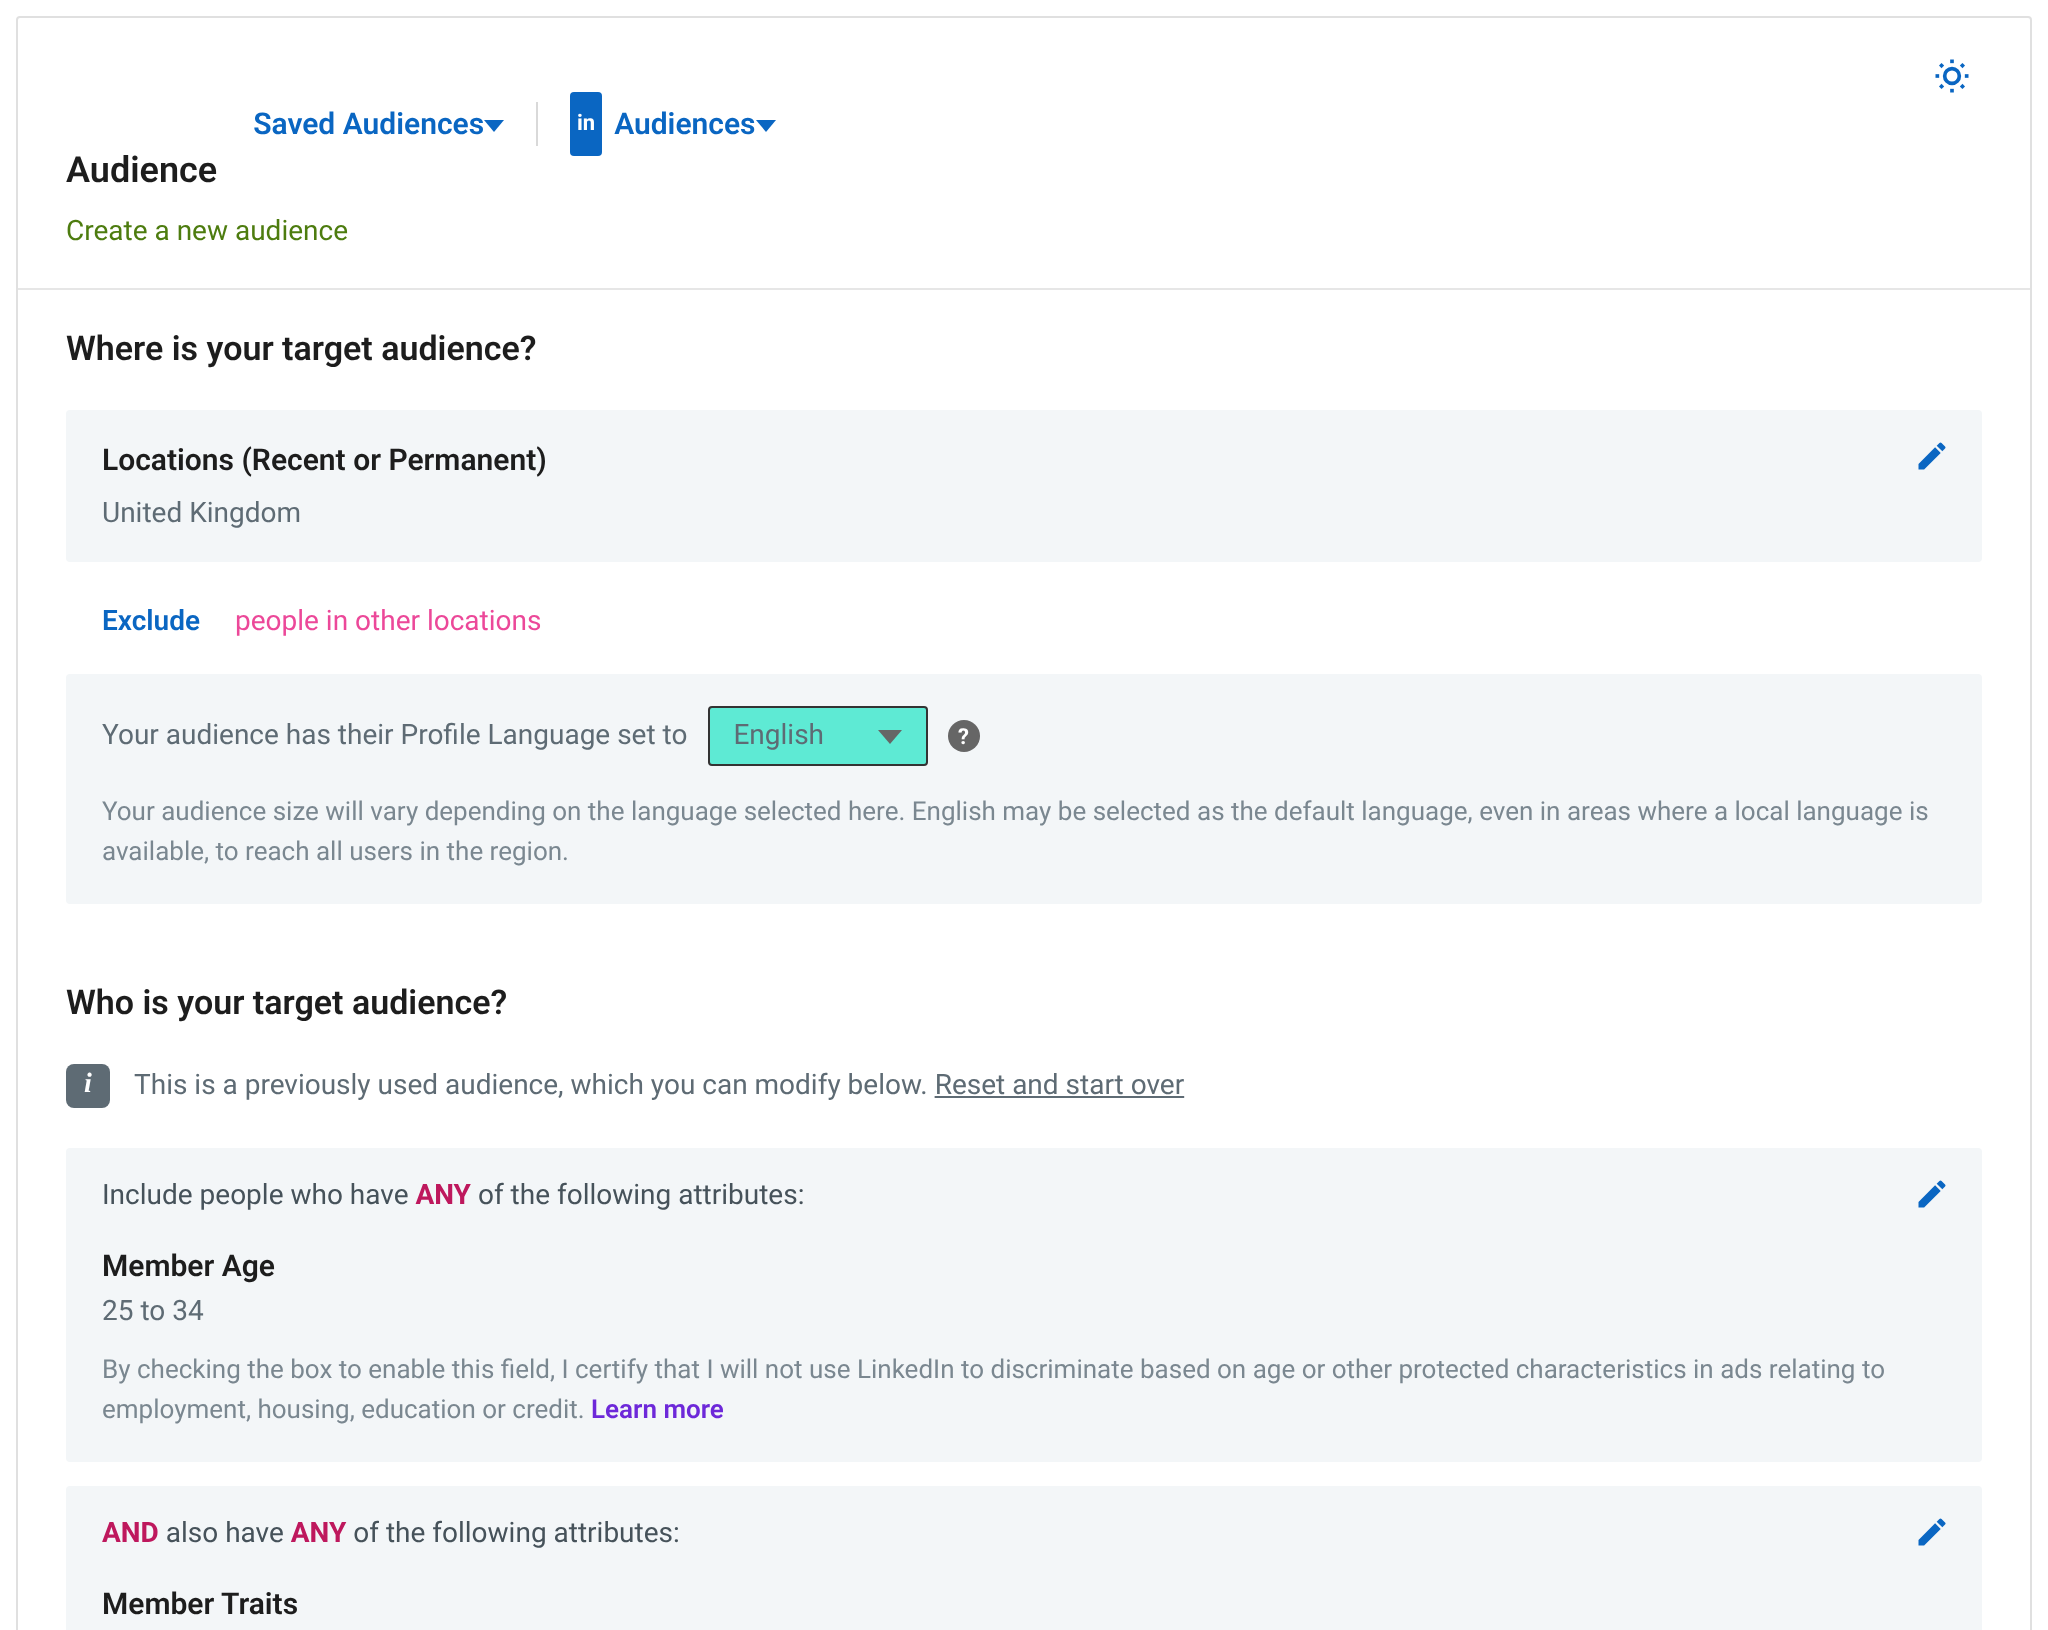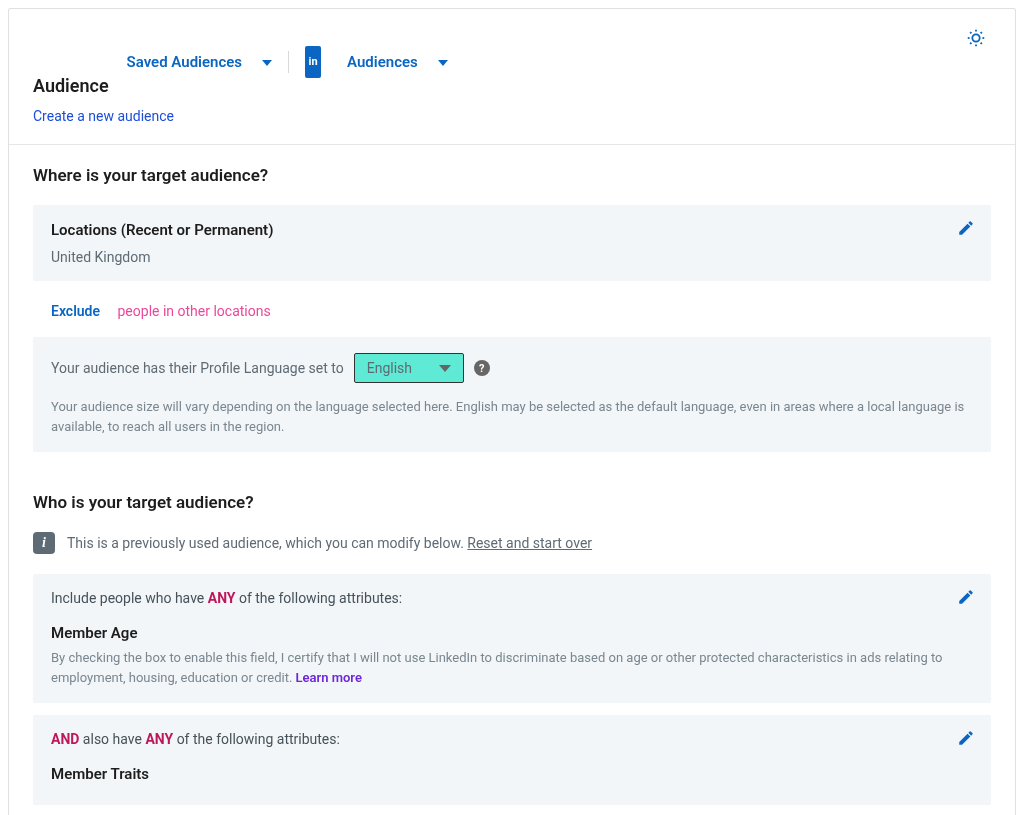--- a/index.html
+++ b/index.html
@@ -29,21 +29,21 @@
       margin-right: 18px;
       margin-top: 48px;
     }
     .header-link {
       color: #0a66c2;
       font-weight: 600;
       font-size: 15px;
       cursor: pointer;
       display: inline-flex;
       align-items: center;
-      gap: 20px;
+      gap: 0;
     }
     .header-link .caret {
       width: 0; height: 0;
       border-left: 5px solid transparent;
       border-right: 5px solid transparent;
       border-top: 6px solid #0a66c2;
       margin-top: 2px;
     }
     .divider {
       width: 1px;
@@ -66,21 +66,21 @@
     .tip-icon {
       position: absolute;
       right: 28px;
       top: 18px;
       color: #0a66c2;
       cursor: pointer;
     }
     .subheader {
       padding: 0 24px 20px 24px;
       font-size: 14px;
-      color: #1d4ed8;
+      color: #4d7c0f;
     }
     .section {
       padding: 20px 24px;
     }
     .section-title {
       font-size: 17px;
       font-weight: 600;
       color: #1d1d1d;
       margin-bottom: 20px;
     }
@@ -306,20 +306,21 @@
     <div class="card">
       <div class="edit-icon">
         <svg class="pencil" viewBox="0 0 24 24" fill="#0a66c2">
           <path d="M3 17.25V21h3.75L17.81 9.94l-3.75-3.75L3 17.25zM20.71 7.04a1 1 0 0 0 0-1.41l-2.34-2.34a1 1 0 0 0-1.41 0l-1.83 1.83 3.75 3.75 1.83-1.83z"></path>
         </svg>
       </div>
       <div class="include-text">
         <span>Include people who have </span><span class="strong">ANY</span><span> of the following attributes:</span>
       </div>
       <div class="attr-label">Member Age</div>
+      <div class="attr-value">25 to 34</div>
       <div class="disclaimer">
         <span>By checking the box to enable this field, I certify that I will not use LinkedIn to discriminate based on age or other protected characteristics in ads relating to employment, housing, education or credit. </span><span class="learn-more">Learn more</span>
       </div>
     </div>
 
     <div class="card">
       <div class="edit-icon">
         <svg class="pencil" viewBox="0 0 24 24" fill="#0a66c2">
           <path d="M3 17.25V21h3.75L17.81 9.94l-3.75-3.75L3 17.25zM20.71 7.04a1 1 0 0 0 0-1.41l-2.34-2.34a1 1 0 0 0-1.41 0l-1.83 1.83 3.75 3.75 1.83-1.83z"></path>
         </svg>

